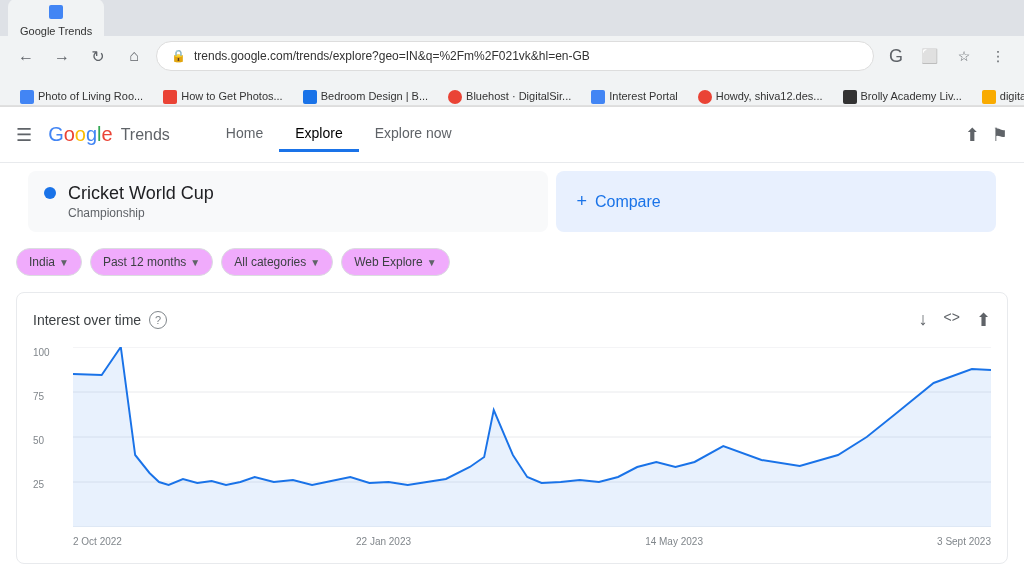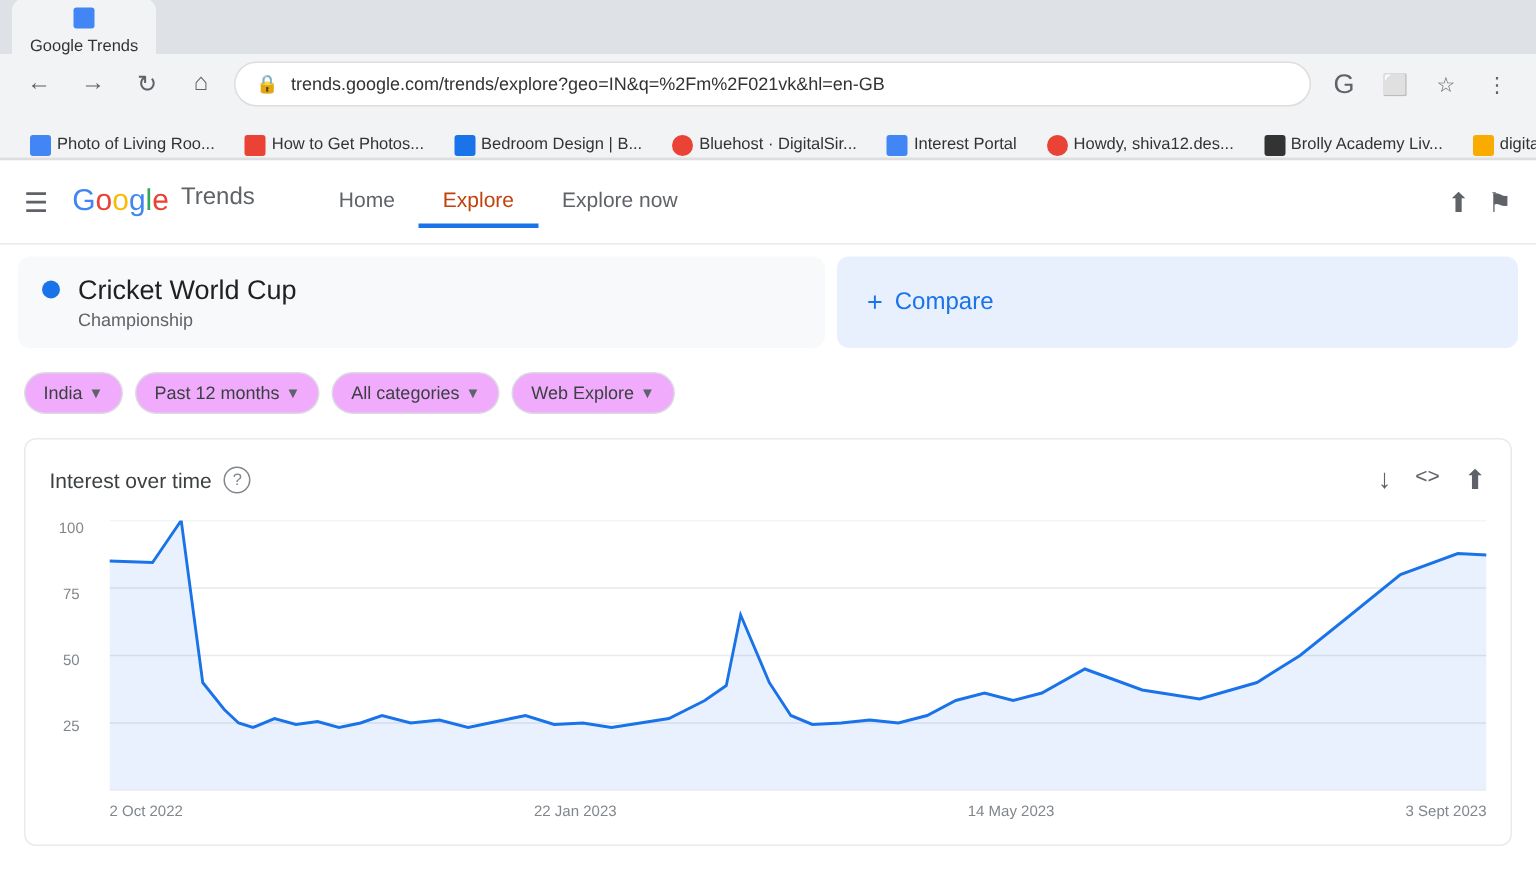--- a/index.html
+++ b/index.html
@@ -23,57 +23,57 @@
     .bookmarks-bar { display: flex; align-items: center; padding: 2px 12px; gap: 4px; height: 30px; background: #f1f3f4; border-bottom: 1px solid #e0e0e0; font-size: 11px; }
     .bookmark-item { display: flex; gap: 4px; padding: 2px 8px; border-radius: 4px; cursor: pointer; white-space: nowrap; color: #333; margin-top: 13px; }
     .bm-icon { width: 14px; height: 14px; border-radius: 2px; }
 
     
     .page { background: white; height: calc(581px - 106px); overflow: hidden; }
 
     
     .gt-header { display: flex; align-items: center; padding: 8px 16px; border-bottom: 1px solid #e8eaed; height: 56px; }
     .hamburger { color: #5f6368; font-size: 18px; cursor: pointer; margin-right: 16px; }
-    .gt-logo { display: flex; gap: 4px; margin-right: 32px; }
+    .gt-logo { display: flex; align-items: center; gap: 4px; margin-right: 32px; }
     .logo-g { color: #4285f4; }
     .logo-o1 { color: #ea4335; }
     .logo-o2 { color: #fbbc05; }
     .logo-g2 { color: #4285f4; }
     .logo-l { color: #34a853; }
     .logo-e { color: #ea4335; }
     .logo-trends { font-size: 16px; color: #5f6368; margin-left: 4px; }
     .gt-nav { display: flex; gap: 0; margin-left: 8px; }
     .gt-nav-item { padding: 8px 16px; color: #5f6368; cursor: pointer; font-size: 14px; text-decoration: none; border-bottom: 3px solid transparent; }
-    .gt-nav-item.active { color: #c2410c; border-bottom: 3px solid #1a73e8; font-weight: 500; }
+    .gt-nav-item.active { color: #000000; border-bottom: 3px solid #1a73e8; font-weight: 500; }
     .gt-header-right { margin-left: auto; display: flex; gap: 12px; align-items: center; color: #5f6368; }
     .topic-dot { width: 12px; height: 12px; background: #1a73e8; border-radius: 50%; margin-top: 4px; margin-right: 12px; flex-shrink: 0; }
     .topic-info { }
     .topic-name { font-size: 18px; color: #202124; font-weight: 400; }
     .topic-sub { font-size: 12px; color: #5f6368; margin-top: 2px; }
     .compare-plus { font-size: 18px; color: #1a73e8; }
     .compare-text { font-size: 16px; color: #1a73e8; }
 
     
-    .top-row { display: flex; gap: 8px; margin: 8px 12px; }
+    .top-row { display: flex; gap: 8px; margin: 8px 28px; }
     .topic-card { flex: 0.55; background: #f8f9fa; border-radius: 8px; padding: 12px 16px; display: flex; align-items: flex-start; }
     .compare-card { flex: 0.45; background: #e8f0fe; border-radius: 8px; padding: 12px 20px; display: flex; align-items: center; gap: 8px; }
 
     
     .filters { display: flex; gap: 8px; padding: 8px 16px; }
     .filter-chip { display: flex; align-items: center; gap: 4px; padding: 6px 12px; border: 1px solid #dadce0; border-radius: 16px; background: #f0abfc; cursor: pointer; font-size: 12px; color: #3c4043; text-align: right; }
     .chevron { font-size: 10px; color: #5f6368; }
 
     
     .chart-section { margin: 8px 16px; background: white; border: 1px solid #e8eaed; border-radius: 8px; padding: 16px; }
     .chart-header { display: flex; align-items: center; justify-content: space-between; margin-bottom: 16px; }
     .chart-title { font-size: 14px; color: #3c4043; display: flex; align-items: center; gap: 8px; }
     .chart-icons { display: flex; gap: 16px; color: #5f6368; font-size: 16px; }
 
     .chart-area { position: relative; height: 200px; }
-    .y-axis { position: absolute; left: 0; top: 0; bottom: 24px; width: 35px; display: flex; flex-direction: column; justify-content: space-between; align-items: center; padding-right: 6px; font-size: 10px; color: #80868b; }
+    .y-axis { position: absolute; left: 0; top: 0; bottom: 24px; width: 35px; display: flex; flex-direction: column; justify-content: space-between; align-items: flex-start; padding-right: 6px; font-size: 10px; color: #80868b; }
     .x-axis { position: absolute; bottom: 0; left: 40px; right: 0; display: flex; justify-content: space-between; font-size: 10px; color: #80868b; }
 
     .chart-svg { position: absolute; top: 0; left: 40px; right: 0; bottom: 20px; width: calc(100% - 40px); height: calc(100% - 20px); }
   </style>
 </head>
 <body>
 
 <div class="browser-chrome">
 
   <div class="tab-bar">

